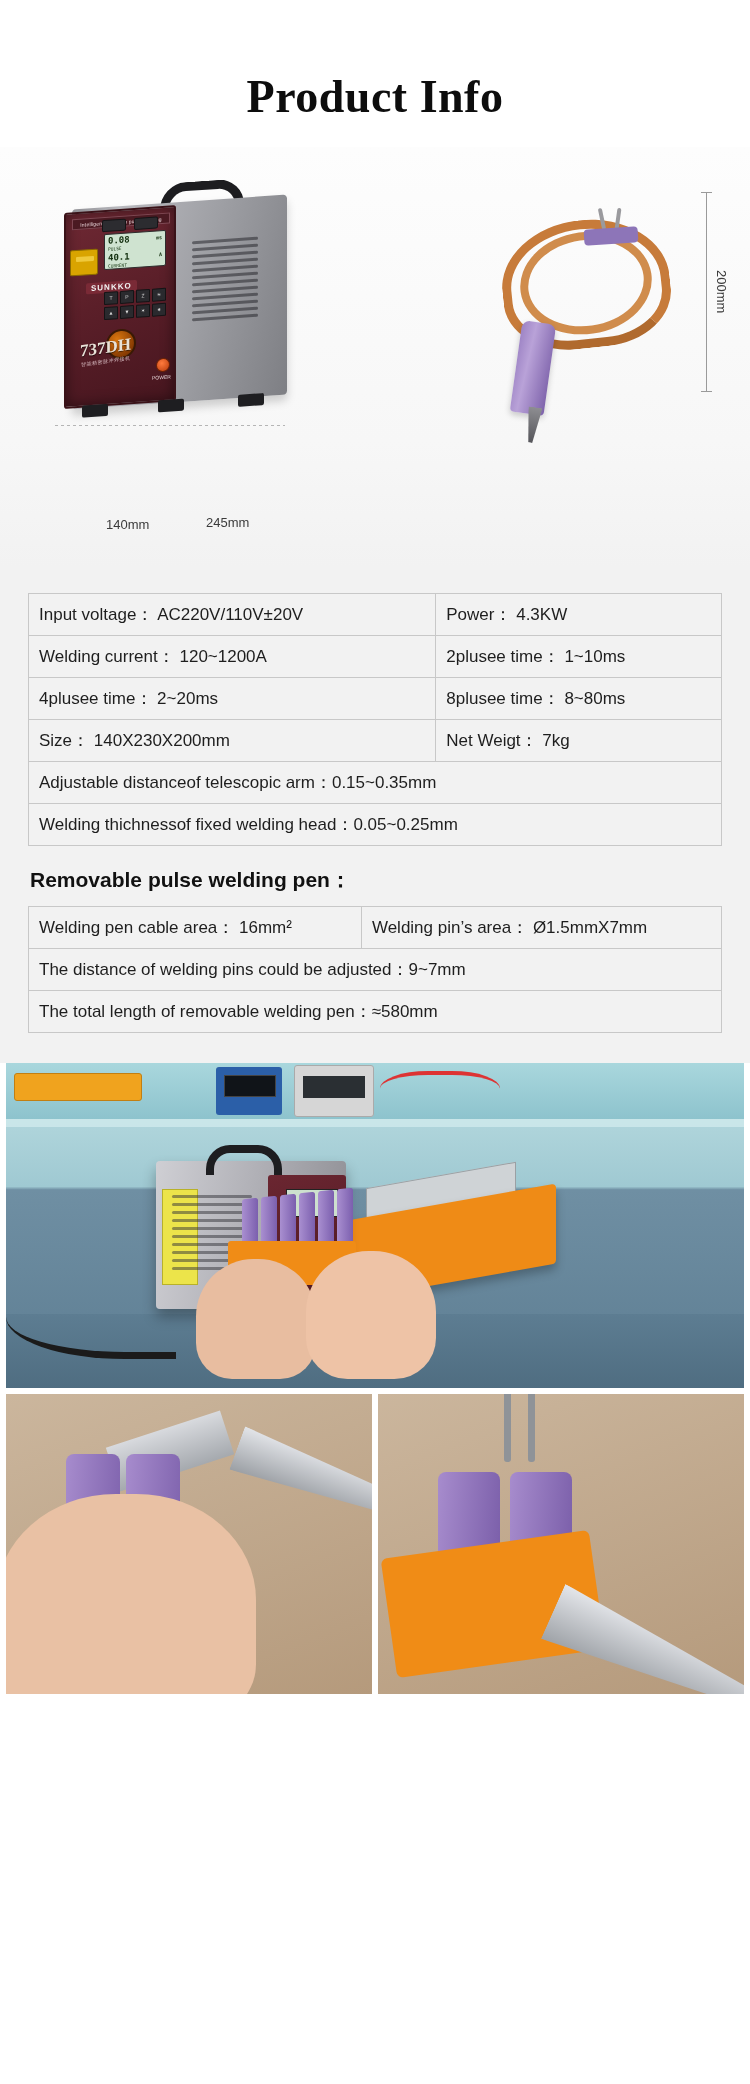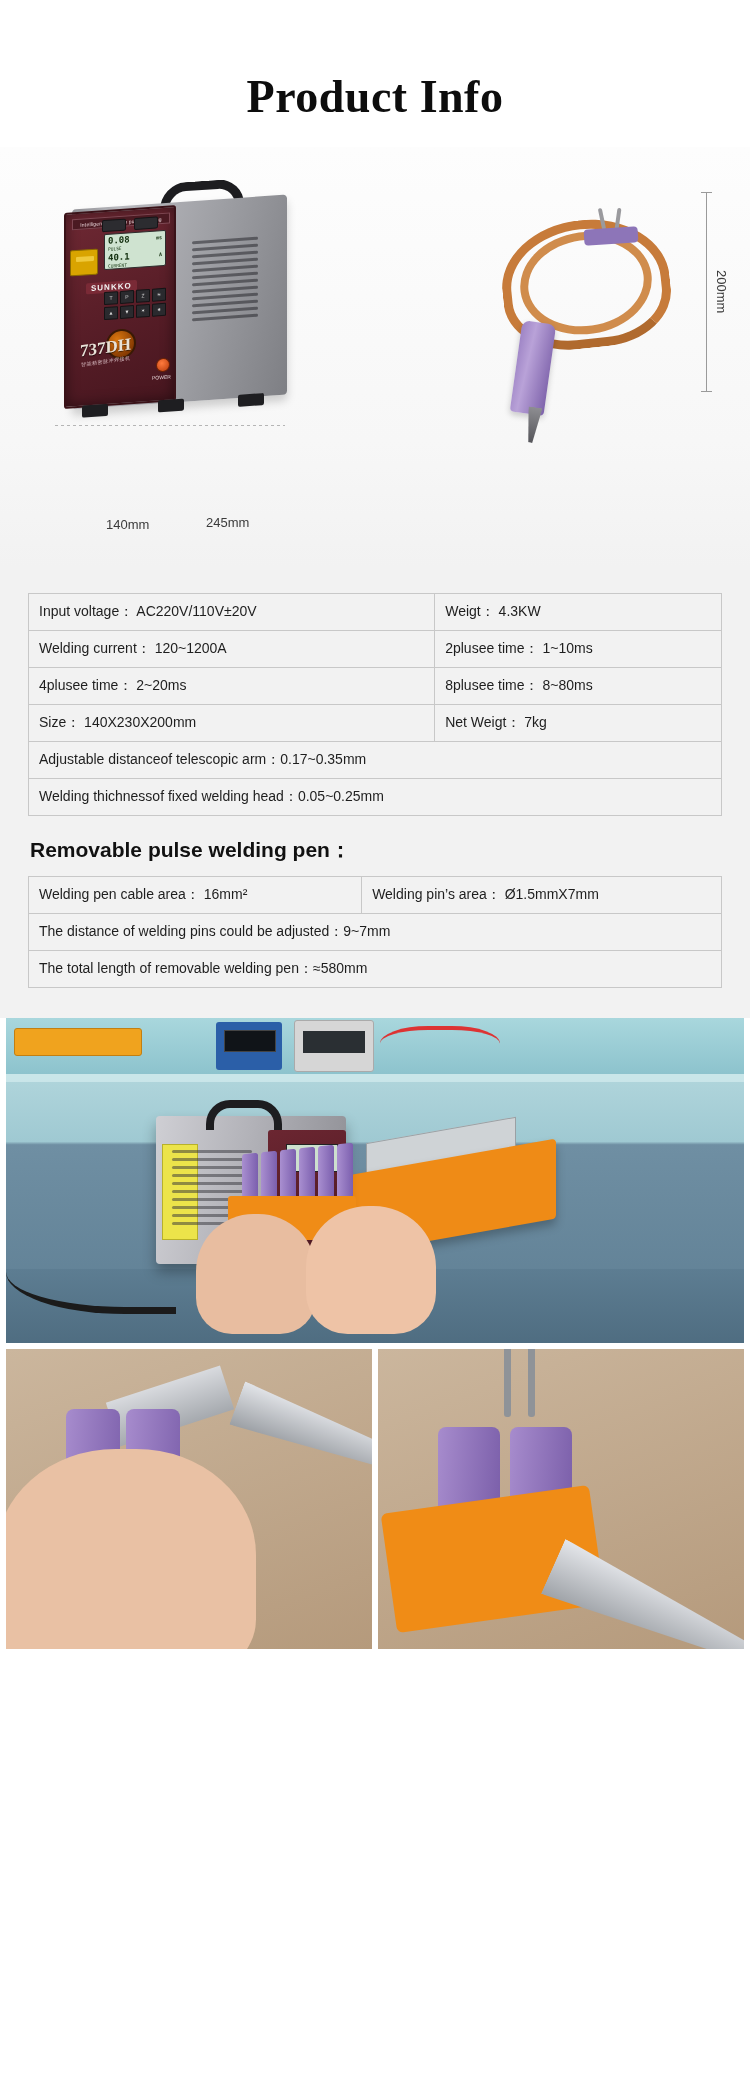--- a/index.html
+++ b/index.html
@@ -210,21 +210,21 @@
   }
   .spec-h {
     font-size: 21px; font-weight: bold; color: #111;
     margin: 0 0 12px 2px;
   }
   .spec-h2 { margin-top: 20px; }
   table.spec {
     width: 100%;
     border-collapse: collapse;
     background: #f2f2f2;
-    font-size: 14px;
+    font-size: 17px;
   }
   table.spec td {
     border: 1px solid #c8c8c8;
     padding: 9px 10px;
     color: #1e1e1e;
     white-space: nowrap;
   }
 
   
   .band {
@@ -391,36 +391,36 @@
       <div class="pen-body"></div>
       <div class="pen-tip"></div>
     </div>
   </div>
 
   <div class="spec-section">
     <table class="spec">
       <tbody>
           <tr>
         <td>Input voltage： AC220V/110V±20V</td>
-        <td>Weigt： 4.3KW</td>
+        <td>Power： 4.3KW</td>
       </tr>
       <tr>
         <td>Welding current： 120~1200A</td>
         <td>2plusee time：    1~10ms</td>
       </tr>
       <tr>
         <td>4plusee time： 2~20ms</td>
         <td>8plusee time：  8~80ms</td>
       </tr>
       <tr>
         <td>Size： 140X230X200mm</td>
         <td>Net Weigt： 7kg</td>
       </tr>
       <tr>
-        <td colspan="2">Adjustable distanceof telescopic arm：0.17~0.35mm</td>
+        <td colspan="2">Adjustable distanceof telescopic arm：0.15~0.35mm</td>
       </tr>
       <tr>
         <td colspan="2">Welding thichnessof fixed welding head：0.05~0.25mm</td>
       </tr>
     </tbody>
       </table>
 
     <div class="spec-h spec-h2">Removable pulse welding pen：</div>
     <table class="spec">
       <tbody>

